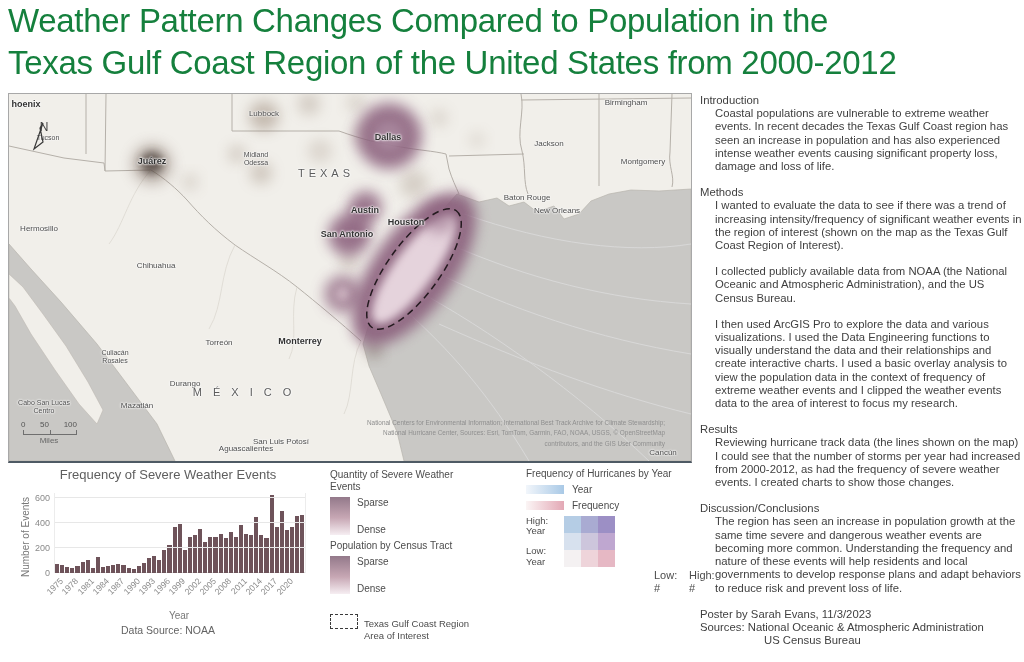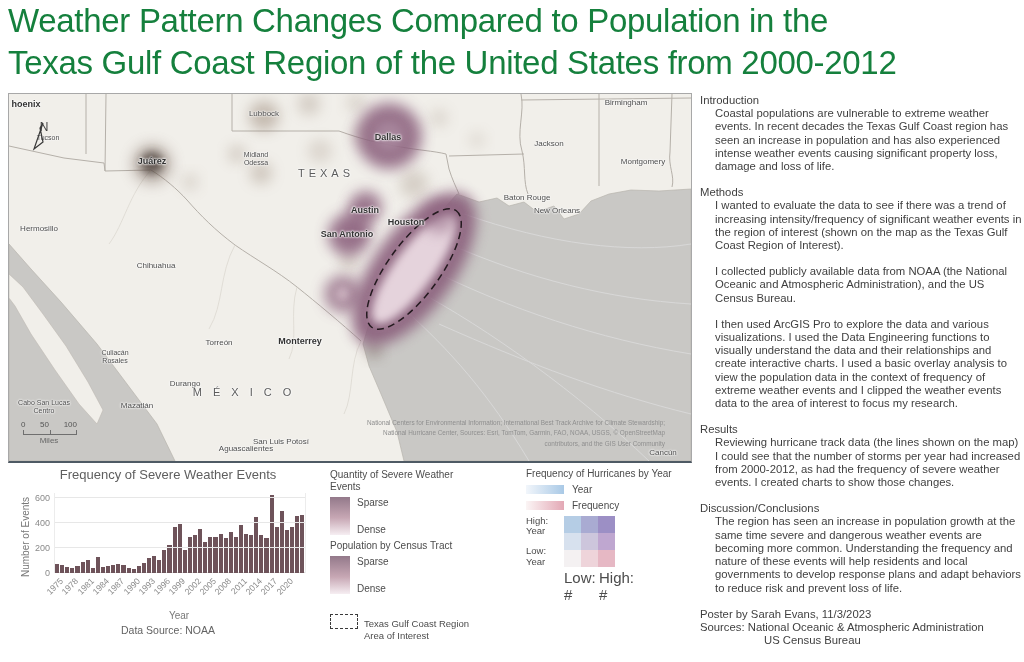--- a/index.html
+++ b/index.html
@@ -70,21 +70,21 @@
   .dash-rect{width:26px;height:13px;border:1.2px dashed #3a3a3a;margin-right:6px;}
   #leg-region .txt{font-size:9.5px;line-height:1.25;margin-top:17px;}
   #leg-hurr{left:486px;top:468px;width:180px;margin-left:40px;}
   .strip-row{display:flex;align-items:center;margin-bottom:5px;}
   .strip{width:38px;height:9px;margin-right:8px;}
   .hl-grid-wrap{display:flex;margin-top:4px;}
   .hl-left{width:38px;height:51px;display:flex;flex-direction:column;justify-content:space-between;
            font-size:9.5px;line-height:1.1;white-space:pre-line;}
   .matrix{display:grid;grid-template-columns:repeat(3,17px);grid-template-rows:repeat(3,17px);}
   .mcell{width:17px;height:17px;}
-  .hl-bottom{margin-left:38px;display:flex;font-size:15px;line-height:1.15;margin-top:2px;}
+  .hl-bottom{margin-left:38px;display:flex;font-size:11px;line-height:1.15;margin-top:2px;justify-content:flex-end;}
   .hl-bottom .cellcap{width:17px;white-space:pre-line;}
   .hl-bottom .cap2{margin-left:18px;}
 </style>
 </head>
 <body>
 
 <div id="poster">
 
   <div class="title">
     <div>Weather Pattern Changes Compared to Population in the</div>

